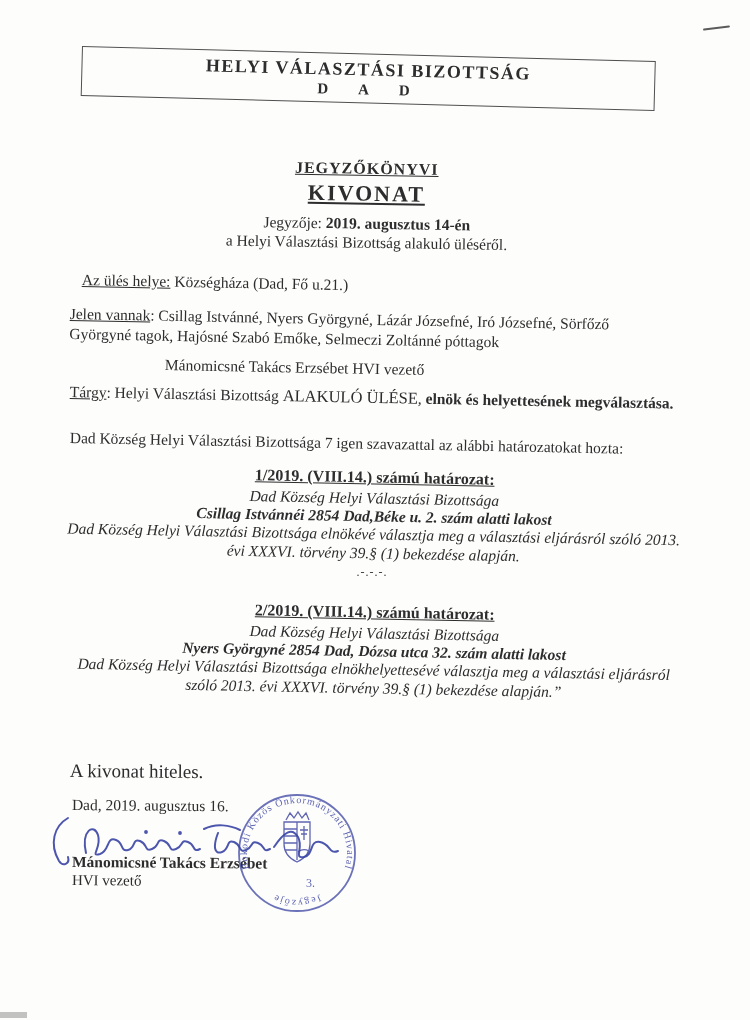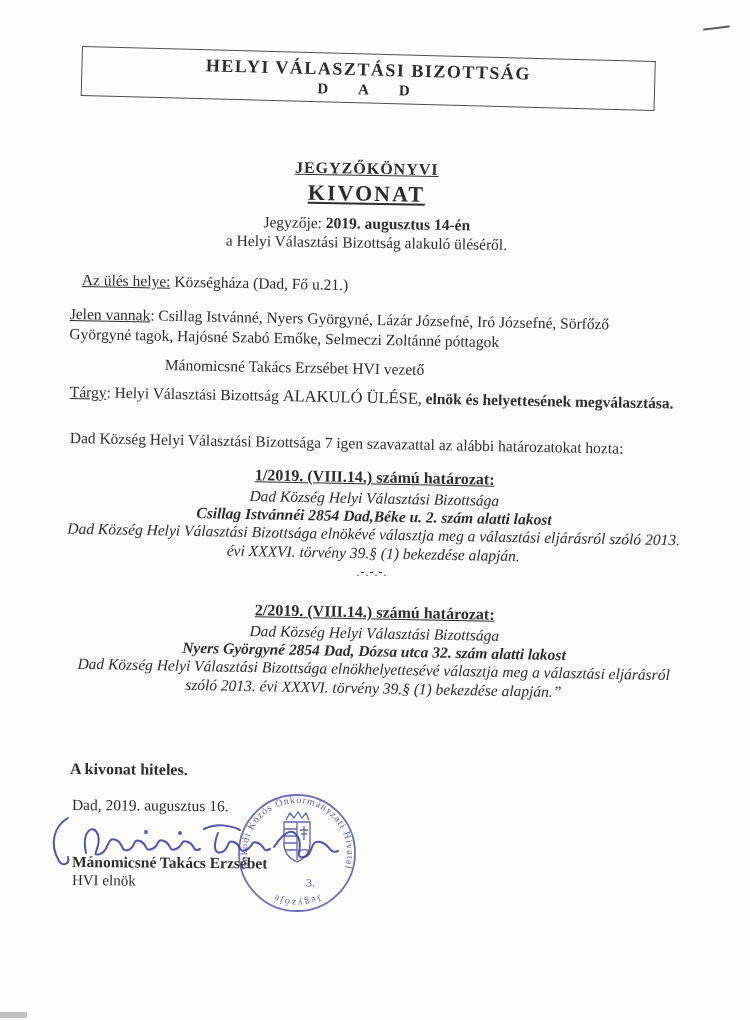--- a/index.html
+++ b/index.html
@@ -48,21 +48,21 @@
   .resolution{position:absolute;left:40px;width:670px;text-align:center;font-size:15.5px;line-height:1.18;}
   .res-1{top:462px;}
   .res-2{top:597px;}
   .res-heading{font-size:16px;font-weight:bold;text-decoration:underline;margin-bottom:2px;}
   .res-org{font-style:italic;}
   .res-person{font-style:italic;font-weight:bold;}
   .res-body{font-style:italic;max-width:618px;margin:0 auto;}
 
   .separator{position:absolute;top:565px;left:0;width:744px;text-align:center;font-size:12px;letter-spacing:1px;color:#3a3a3a;}
 
-  .auth-line{position:absolute;top:760px;left:70px;font-size:16px;font-weight:bold;}
+  .auth-line{position:absolute;top:760px;left:70px;font-size:19px;font-weight:normal;}
   .date-line{position:absolute;top:796px;left:72px;font-size:15.5px;}
   .signer-name{position:absolute;top:853px;left:72px;font-size:15.5px;font-weight:bold;}
   .signer-title{position:absolute;top:872px;left:72px;font-size:15px;}
 
   .signature-svg{position:absolute;left:46px;top:806px;width:300px;height:66px;z-index:3;}
   .stamp-svg{position:absolute;left:230px;top:786px;width:134px;height:134px;z-index:2;opacity:0.88;}
 
   .dash-artifact{position:absolute;left:703px;top:27px;width:27px;height:2px;background:#5b5b5b;border-radius:2px;transform:rotate(-7deg);}
   .smudge-artifact{position:absolute;left:0;top:1012px;width:27px;height:6px;background:#aeaeae;opacity:.75;}
 </style>
@@ -116,21 +116,21 @@
   <div class="resolution res-2 tilt">
     <div class="res-heading">2/2019. (VIII.14.) számú határozat:</div>
     <div class="res-org">Dad Község Helyi Választási Bizottsága</div>
     <div class="res-person">Nyers Györgyné 2854 Dad, Dózsa utca 32. szám alatti lakost</div>
     <div class="res-body">Dad Község Helyi Választási Bizottsága elnökhelyettesévé választja meg a választási eljárásról szóló 2013. évi XXXVI. törvény 39.§ (1) bekezdése alapján.”</div>
   </div>
 
   <div class="auth-line tilt-light">A kivonat hiteles.</div>
   <div class="date-line tilt-light">Dad, 2019. augusztus 16.</div>
   <div class="signer-name tilt-light">Mánomicsné Takács Erzsébet</div>
-  <div class="signer-title tilt-light">HVI elnök</div>
+  <div class="signer-title tilt-light">HVI vezető</div>
 
   <svg class="stamp-svg" viewBox="0 0 134 134">
     <g stroke="#4a51a8" fill="none" stroke-width="1.8" opacity="0.92">
       <circle cx="67" cy="67" r="58"></circle>
     </g>
     <defs>
       <path id="arcTop" d="M 31.6,102.4 A 50,50 0 1 1 102.4,102.4"></path>
       <path id="arcBottom" d="M 107.7,90.5 A 47,47 0 0 1 26.3,90.5"></path>
     </defs>
     <text font-size="10" fill="#4a51a8" letter-spacing="1" font-family="Liberation Serif, serif">

